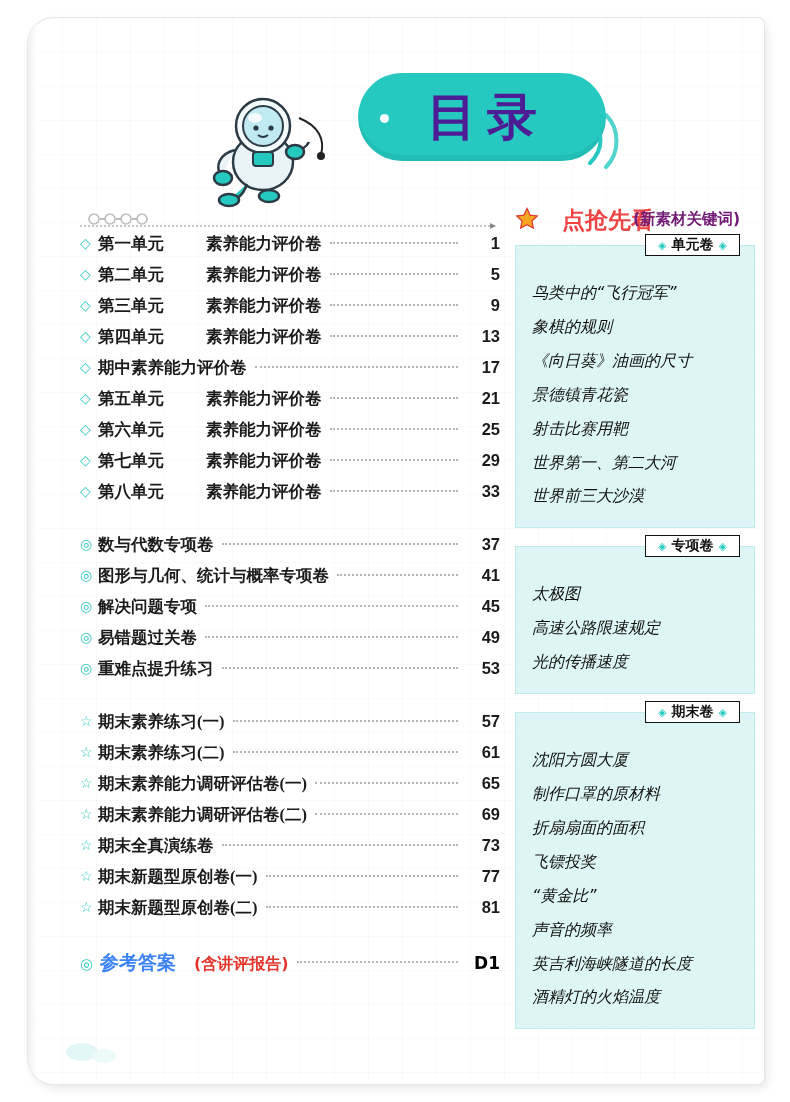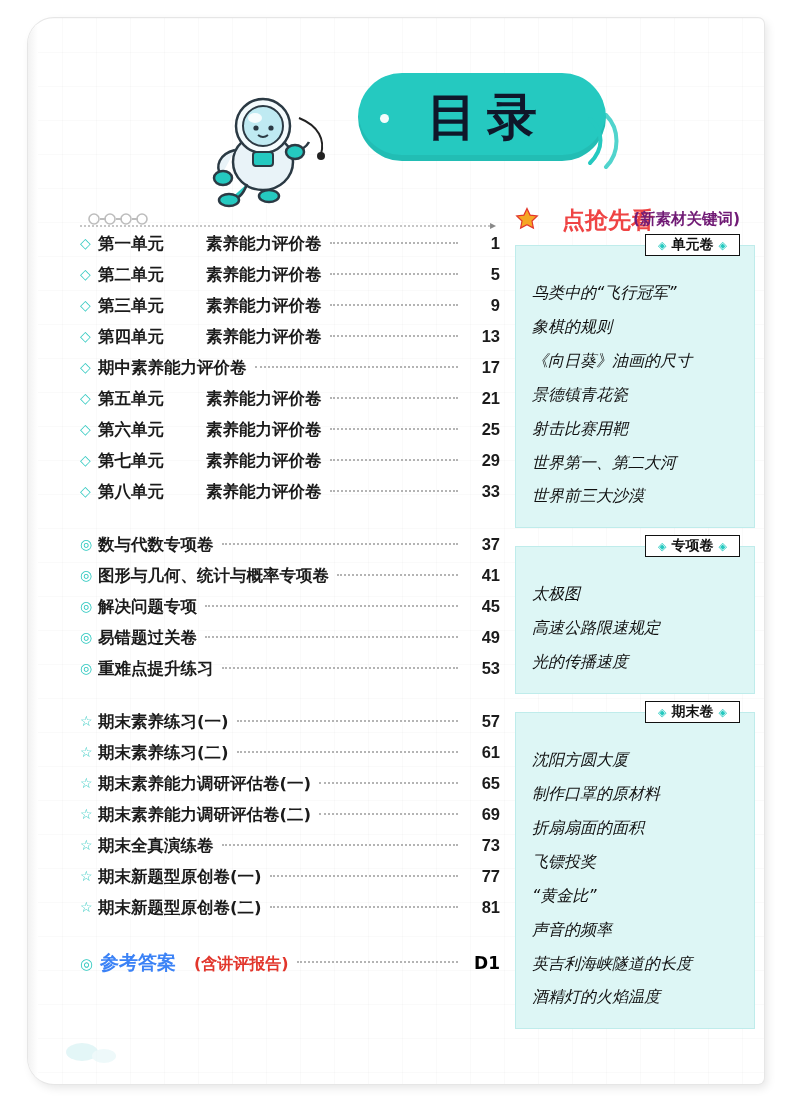--- a/index.html
+++ b/index.html
@@ -42,21 +42,21 @@
     border-radius:44px;
     box-shadow:inset 0 -6px 0 rgba(0,0,0,.06);
   }
   .title-pill .dot{
     position:absolute;left:22px;top:41px;width:9px;height:9px;border-radius:50%;
     background:#ffffff;opacity:.95;
   }
   .title-text{
     position:absolute;left:0;top:0;width:248px;height:88px;
     display:flex;align-items:center;justify-content:center;
-    color:#0f172a;font-size:50px;font-weight:bold;letter-spacing:10px;
+    color:#4c1d95;font-size:50px;font-weight:bold;letter-spacing:10px;
     text-indent:10px;
     font-family:Liberation Serif, serif;
   }
   .swoosh{
     position:absolute;left:556px;top:95px;
     width:46px;height:58px;
   }
   
   .mascot{position:absolute;left:175px;top:70px;width:130px;height:120px;}
 
@@ -79,21 +79,21 @@
   .row .lead{
     flex:1 1 auto;margin:0 8px;
     border-bottom:2px dotted #9b9b9b;
     transform:translateY(-5px);
     opacity:.75;
   }
   .row .pg{
     flex:0 0 34px;text-align:right;font-weight:bold;font-size:16.5px;
     font-family:"Liberation Sans",sans-serif;
   }
-  .row.single .t1{flex:0 0 auto;}
+  .row.single .t1{flex:0 0 auto;font-family:Liberation Serif, serif;}
   .gap{height:22px;}
 
   .dotted-top{
     position:absolute;left:52px;top:207px;width:410px;
     border-bottom:2px dotted #b9b9b9;opacity:.8;
   }
   .arrow-right{
     position:absolute;left:462px;top:200px;color:#888;font-size:12px;
   }
 

